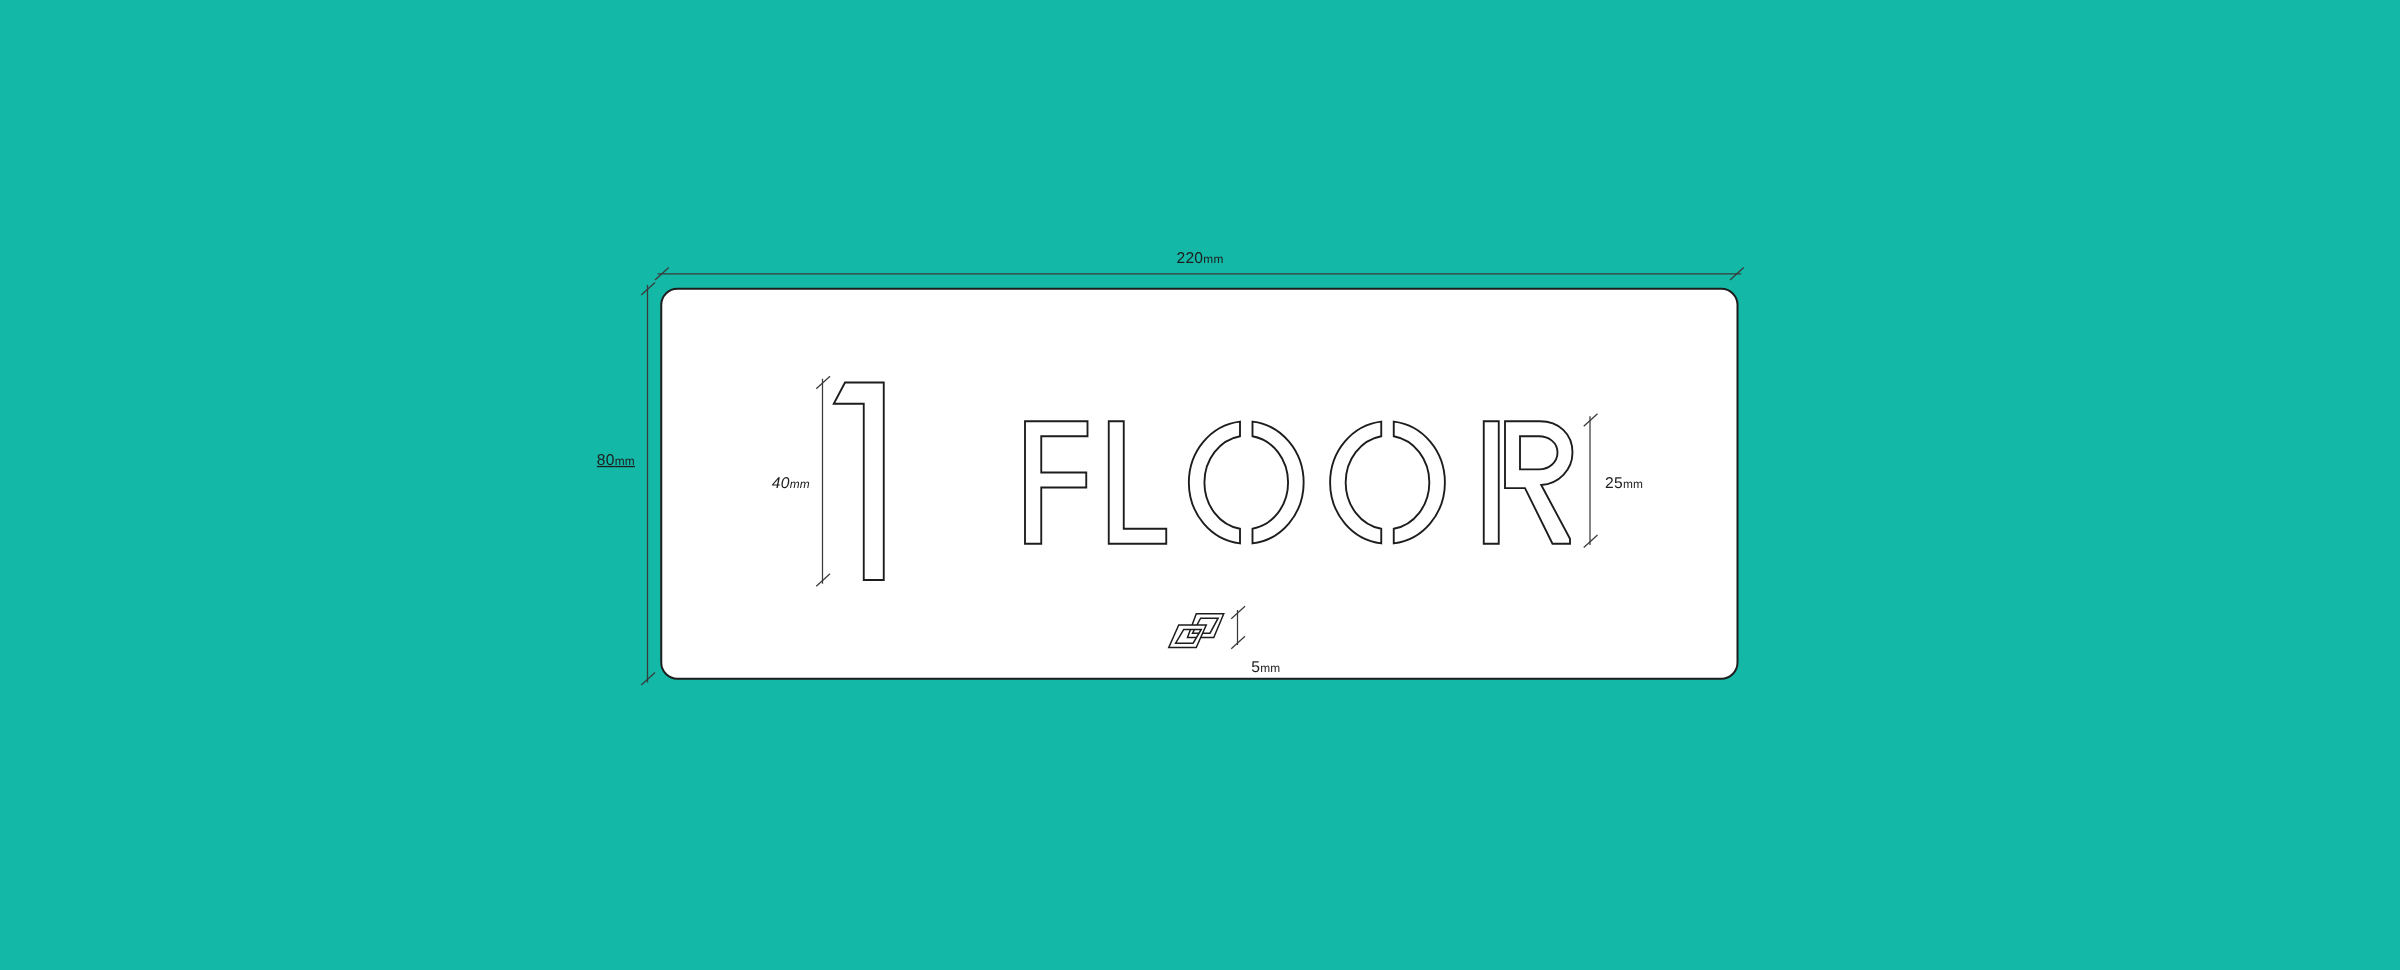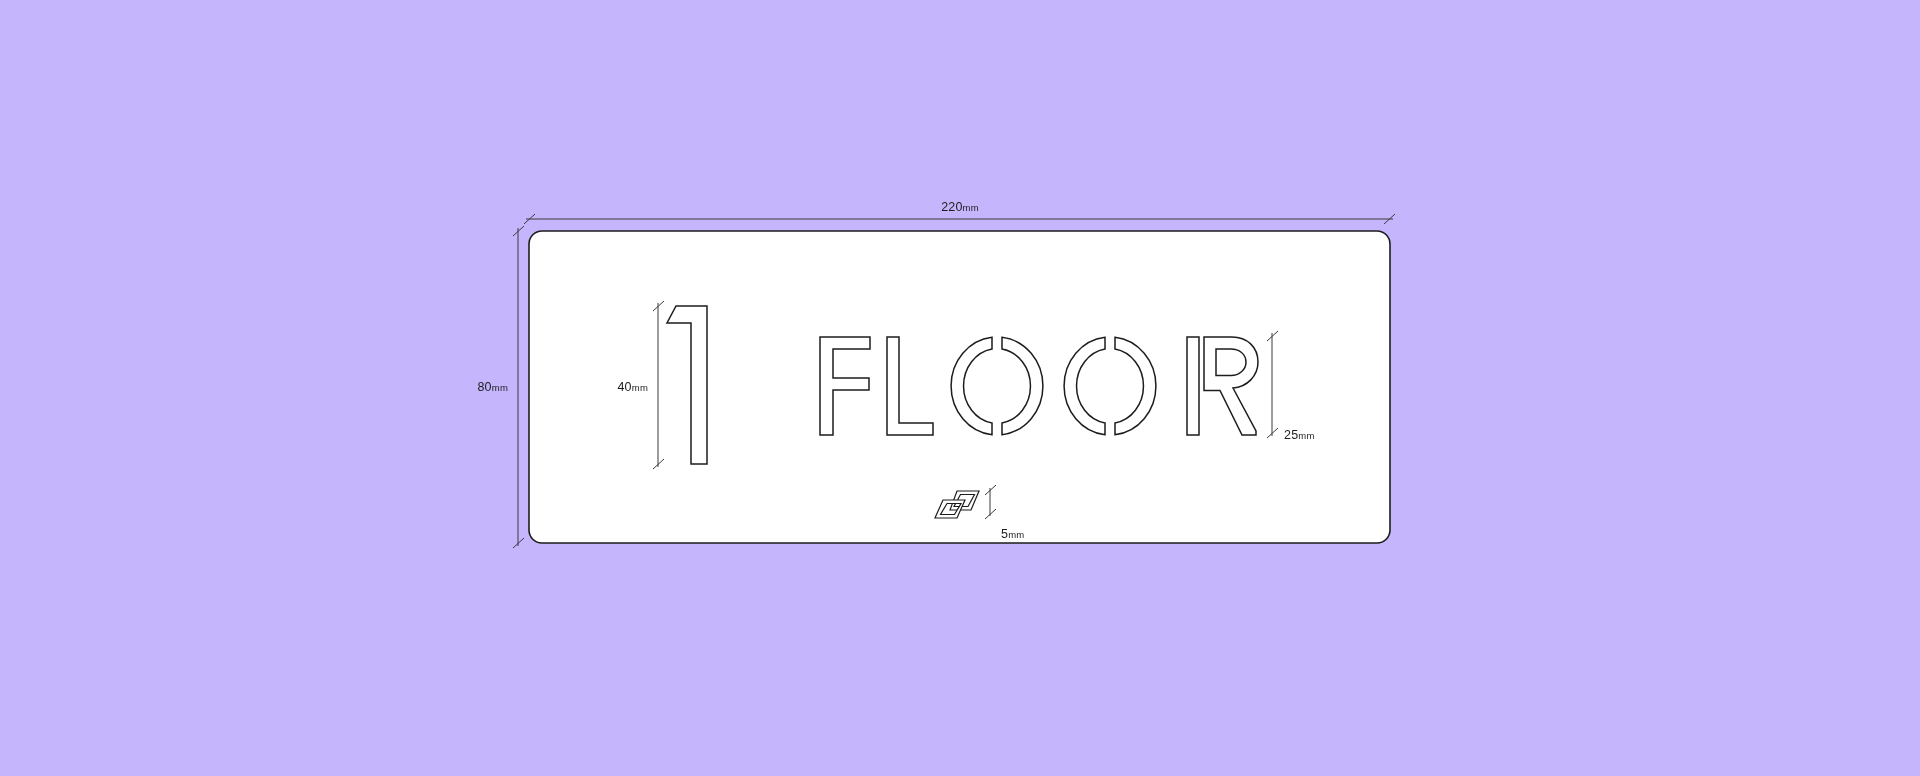--- a/index.html
+++ b/index.html
@@ -1,18 +1,18 @@
 <!DOCTYPE html>
 <html><head>
 <meta charset="utf-8">
 <style>
   html,body{margin:0;padding:0;background:#ffffff;}
   body{width:1920px;height:776px;position:relative;overflow:hidden;
        font-family:"Liberation Sans", sans-serif;color:#1d1d1d;}
-  .canvas{position:absolute;inset:0;background:#c4b5fd;}
+  .canvas{position:absolute;inset:0;background:#14b8a6;}
   svg.linework{position:absolute;left:0;top:0;}
   .dim-label{position:absolute;white-space:nowrap;color:#1d1d1d;
              font-size:12.5px;letter-spacing:.2px;line-height:1;}
   .dim-label .unit{font-size:9.5px;}
 </style>
 </head>
 <body>
 
 <div class="canvas">
 
@@ -76,29 +76,29 @@
       <path d="M990,488 L990,516"></path>
       <path d="M985,495 L996,485"></path>
       <path d="M985,519 L996,509"></path>
     </g>
   </svg>
 
   <div class="dim-label" style="left:960px;top:207px;transform:translate(-50%,-50%);">
     <span>220</span><span class="unit">mm</span>
   </div>
 
-  <div class="dim-label" style="left:508px;top:387px;transform:translate(-100%,-50%);">
+  <div class="dim-label" style="left:508px;top:368px;transform:translate(-100%,-50%);text-decoration:underline;">
     <span>80</span><span class="unit">mm</span>
   </div>
 
-  <div class="dim-label" style="left:648px;top:387px;transform:translate(-100%,-50%);">
+  <div class="dim-label" style="left:648px;top:387px;transform:translate(-100%,-50%);font-style:italic;">
     <span>40</span><span class="unit">mm</span>
   </div>
 
-  <div class="dim-label" style="left:1284px;top:387px;transform:translate(0,-50%);margin-top:48px;">
+  <div class="dim-label" style="left:1284px;top:387px;transform:translate(0,-50%);">
     <span>25</span><span class="unit">mm</span>
   </div>
 
   <div class="dim-label" style="left:1001px;top:502px;transform:translate(0,-50%);margin-top:32px;">
     <span>5</span><span class="unit">mm</span>
   </div>
 
 </div>
 
 </body></html>

